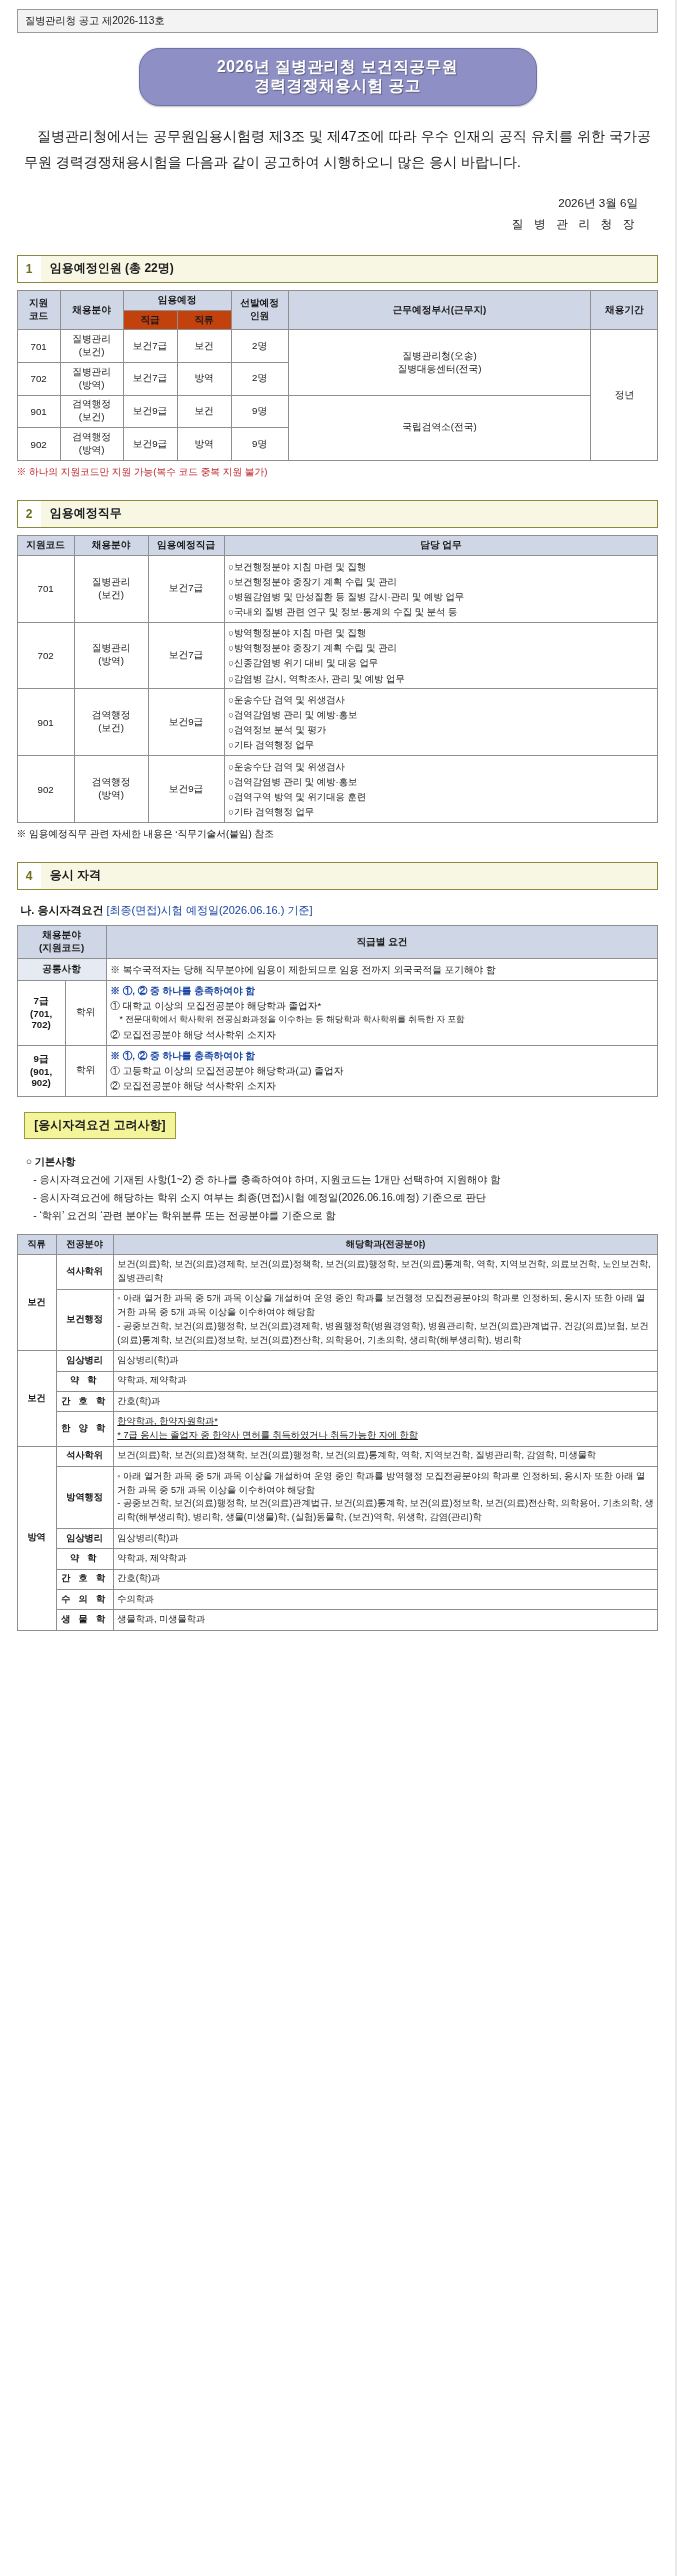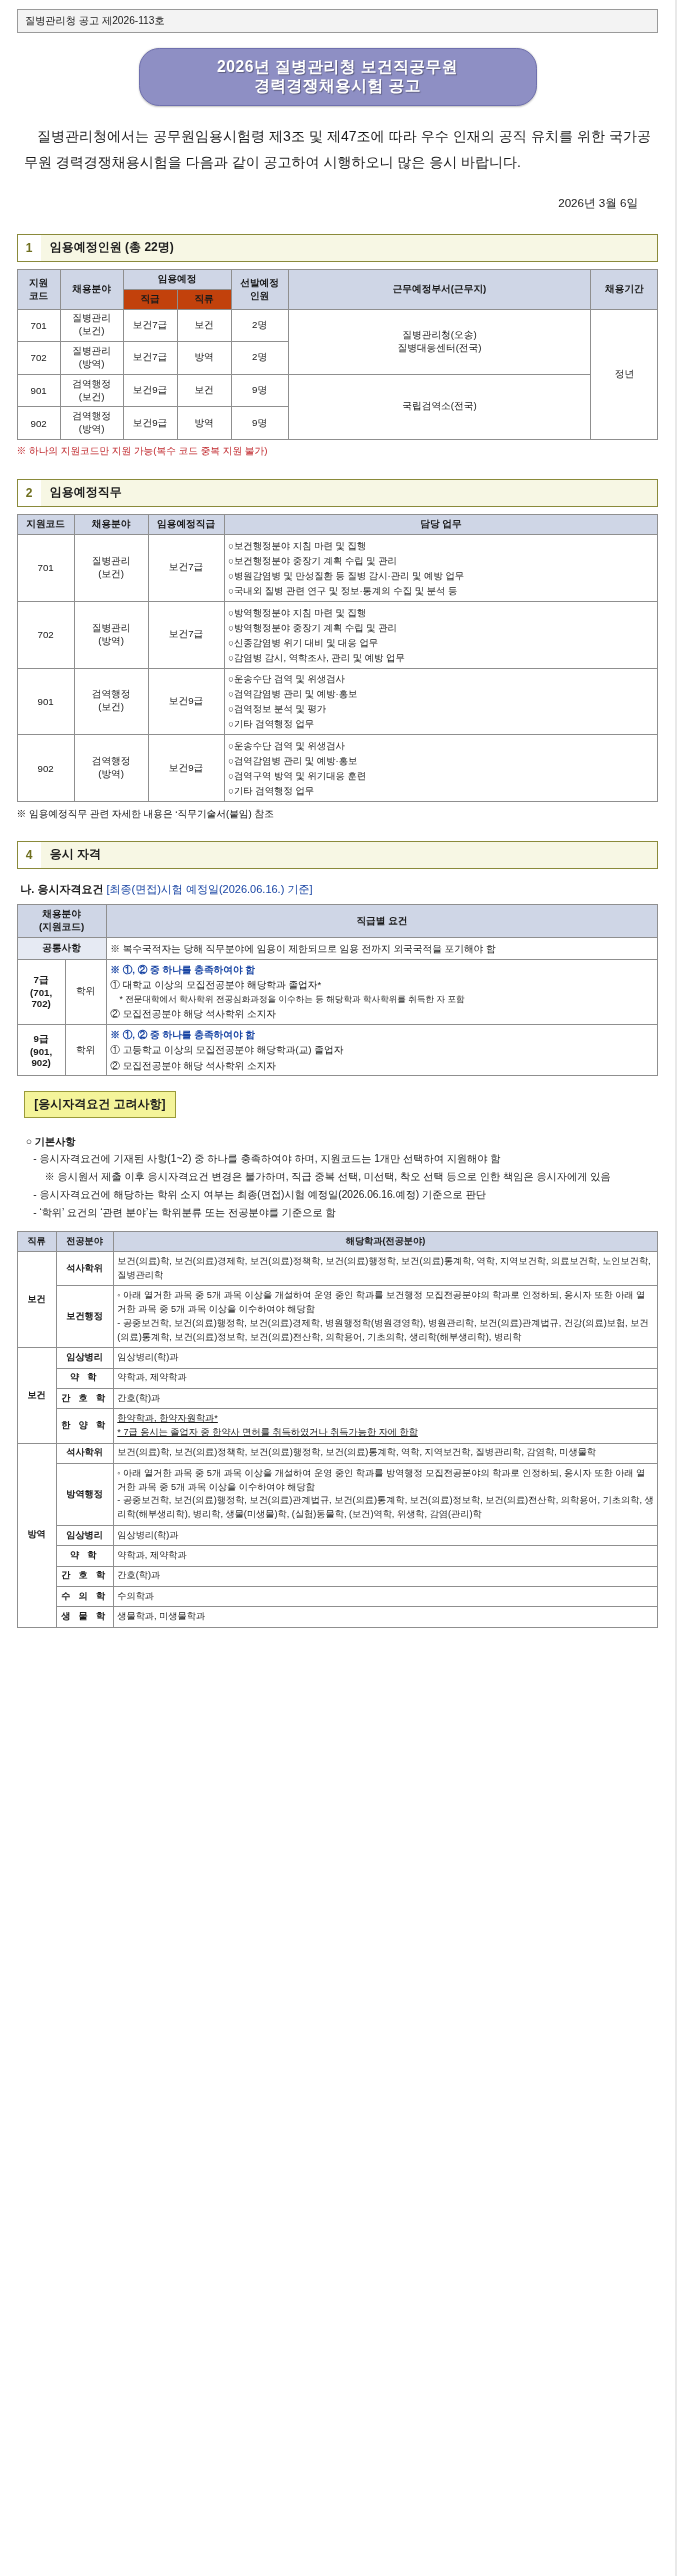--- a/index.html
+++ b/index.html
@@ -157,20 +157,21 @@
 
   <div class="title-wrap">
     <div class="t1">2026년 질병관리청 보건직공무원</div>
     <div class="t2">경력경쟁채용시험 공고</div>
   </div>
 
   <div class="intro">질병관리청에서는 공무원임용시험령 제3조 및 제47조에 따라 우수 인재의 공직 유치를 위한 국가공무원 경력경쟁채용시험을 다음과 같이 공고하여 시행하오니 많은 응시 바랍니다.</div>
 
   <div class="date-block">
     <div>2026년  3월  6일</div>
+    <div class="org">질 병 관 리 청 장</div>
   </div>
 
   
   <div class="sec">
     <div class="num">1</div>
     <div class="label">임용예정인원 (총 22명)</div>
   </div>
 
   <table class="tbl">
     <tbody>
@@ -342,21 +343,20 @@
       </td>
     </tr>
   </tbody>
     </table>
 
   <div class="cons-title">[응시자격요건 고려사항]</div>
 
   <div class="cons">
     <div class="h">○ 기본사항</div>
     <div class="li">- 응시자격요건에 기재된 사항(1~2) 중 하나를 충족하여야 하며, 지원코드는 1개만 선택하여 지원해야 함</div>
-    <div class="li2">※ 응시원서 제출 이후 응시자격요건 변경은 불가하며, 직급 중복 선택, 미선택, 착오 선택 등으로 인한 책임은 응시자에게 있음</div>
     <div class="li">- 응시자격요건에 해당하는 학위 소지 여부는 최종(면접)시험 예정일(2026.06.16.예정) 기준으로 판단</div>
     <div class="li">- ‘학위’ 요건의 ‘관련 분야’는 학위분류 또는 전공분야를 기준으로 함</div>
   </div>
 
   <table class="tbl dept-tbl">
     <tbody>
         <tr>
       <td class="hdr" style="width:39px;">직류</td>
       <td class="hdr" style="width:57px;">전공분야</td>
       <td class="hdr">해당학과(전공분야)</td>

